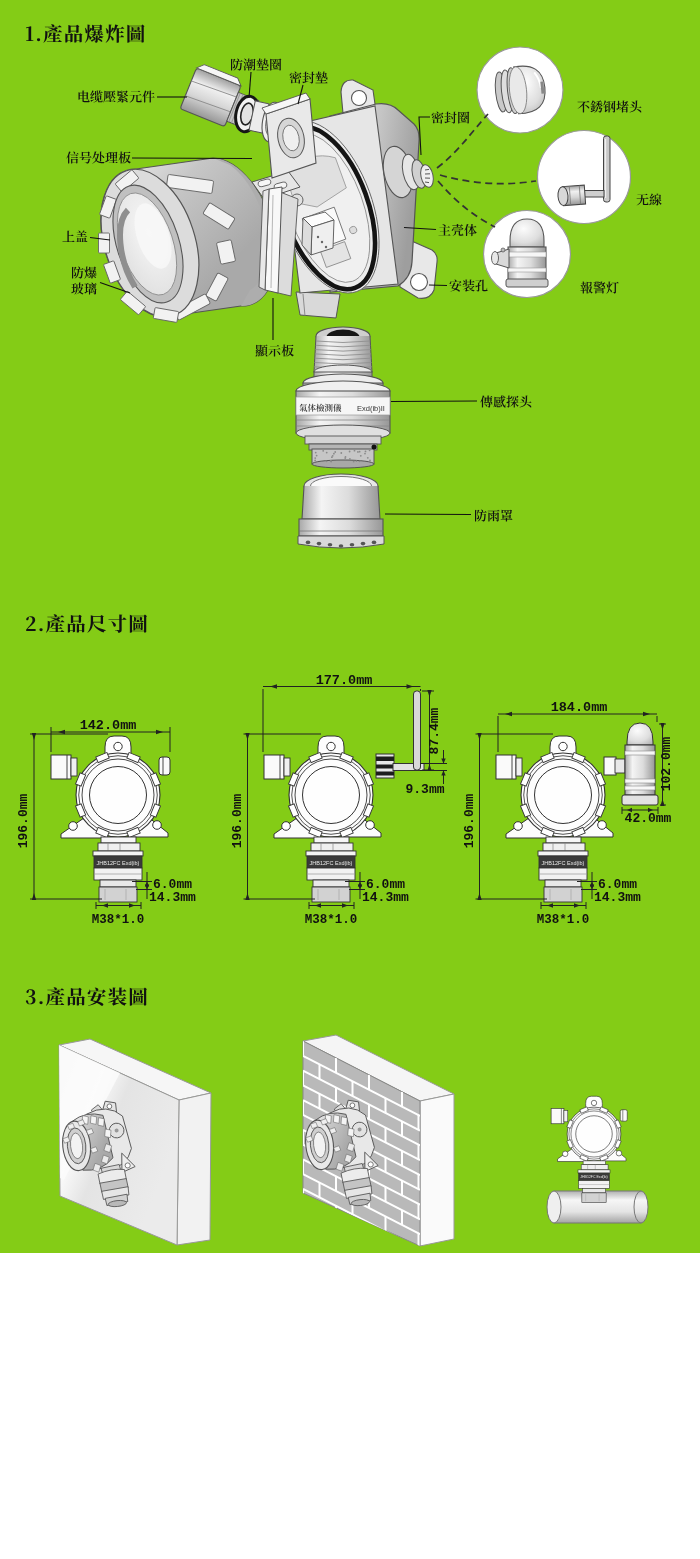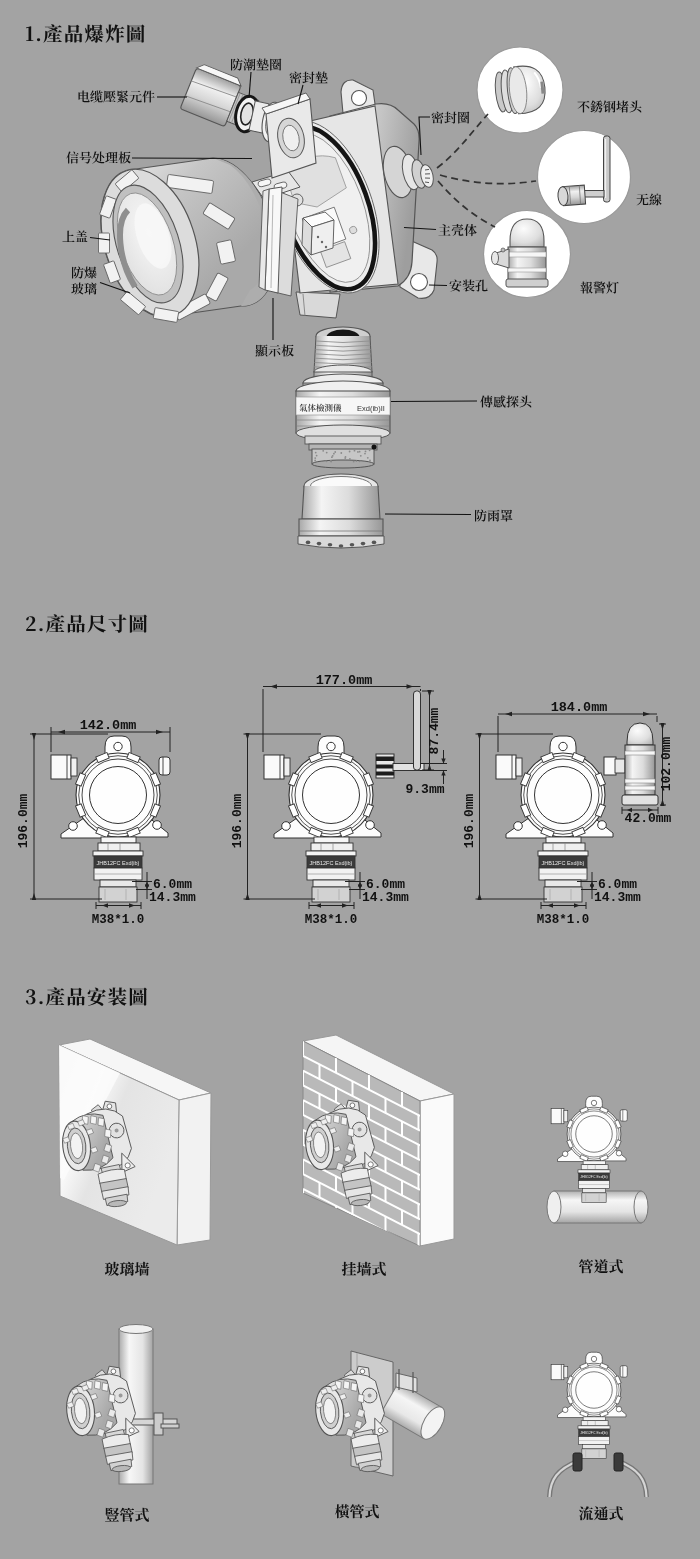--- a/index.html
+++ b/index.html
@@ -1,14 +1,14 @@
 <!DOCTYPE html>
 <html><head><meta charset="utf-8"><title>p</title><style>
 html,body{margin:0;padding:0;background:#fff}
-#c{position:relative;width:700px;height:1559px;background:#a3a3a3;overflow:hidden}
+#c{position:relative;width:700px;height:1253px;background:#84cc16;overflow:hidden}
 svg{position:absolute;left:0;top:0}
 </style></head><body>
 <div id="c">
 <svg width="700" height="1559" viewBox="0 0 700 1559">
 <defs>
 <linearGradient id="cyl" x1="0" y1="0" x2="1" y2="0">
  <stop offset="0" stop-color="#a8a8a8"></stop>
           <stop offset="0.25" stop-color="#f4f4f4"></stop>
  <stop offset="0.6" stop-color="#dcdcdc"></stop>
           <stop offset="1" stop-color="#979797"></stop>

